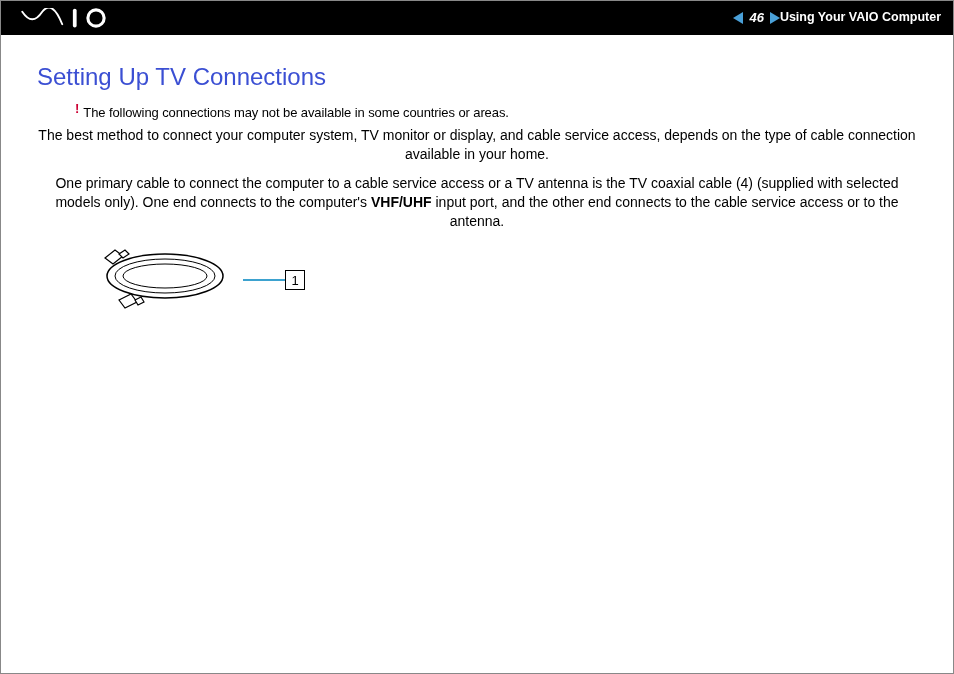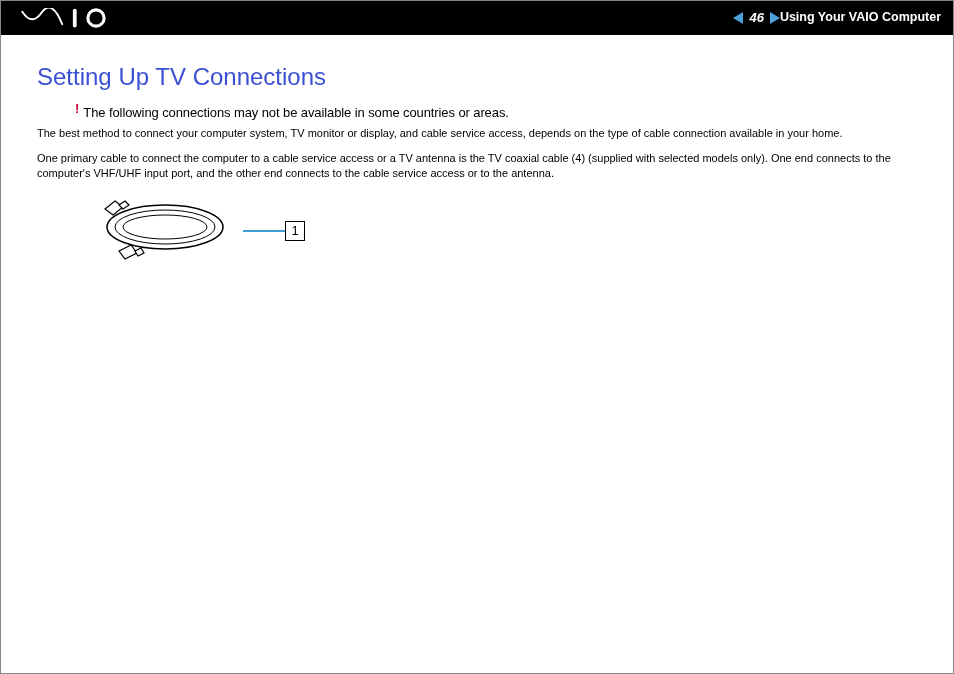--- a/index.html
+++ b/index.html
@@ -23,30 +23,30 @@
     border-left: 10px solid #4aa0d8;
   }
   .page-num { font-weight: bold; font-style: italic; font-size: 13px; }
   .header-lines { display: flex; align-items: flex-end; line-height: 1.1; }
   .section-label { font-weight: bold; font-size: 12.5px; }
   .content { padding: 28px 36px 0 36px; color: #000; }
   .title { color: #3b4fd3; font-size: 24px; font-weight: 400; margin-bottom: 14px; }
   .warning-row { display: flex; align-items: flex-start; margin: 8px 0 6px 38px; }
   .bang { color: #c03; font-weight: bold; font-size: 13px; margin-right: 4px; position: relative; top: -4px; }
   .warning-text { font-size: 13px; font-family: Arial, Helvetica, sans-serif; letter-spacing: -0.1px; }
-  .para { font-size: 11px; line-height: 1.35; margin: 6px 0 10px 0; }
+  .para { font-size: 14px; line-height: 1.35; margin: 6px 0 10px 0; text-align: center; }
   .illus { margin: 14px 0 0 38px; display: flex; align-items: center; }
   .cable-svg { width: 170px; height: 72px; }
   .callout-line { width: 42px; height: 2px; background: #3da2cf; margin-left: -2px; }
   .callout-box {
     border: 1.5px solid #000; width: 20px; height: 20px;
     display: flex; align-items: center; justify-content: center;
     font-size: 13px; font-weight: 400; margin-left: 0;
   }
-  b { font-weight: normal; }
+  b { font-weight: bold; }
 </style>
 </head>
 <body>
 
 <div class="page-border">
 
   <div class="header-bar">
     <div class="logo">
       <svg viewBox="0 0 160 32" fill="none" stroke="#fff" stroke-width="3">
         <path d="M2 6 Q 18 30 34 6 Q 50 -14 66 26" stroke-linecap="round"></path>

